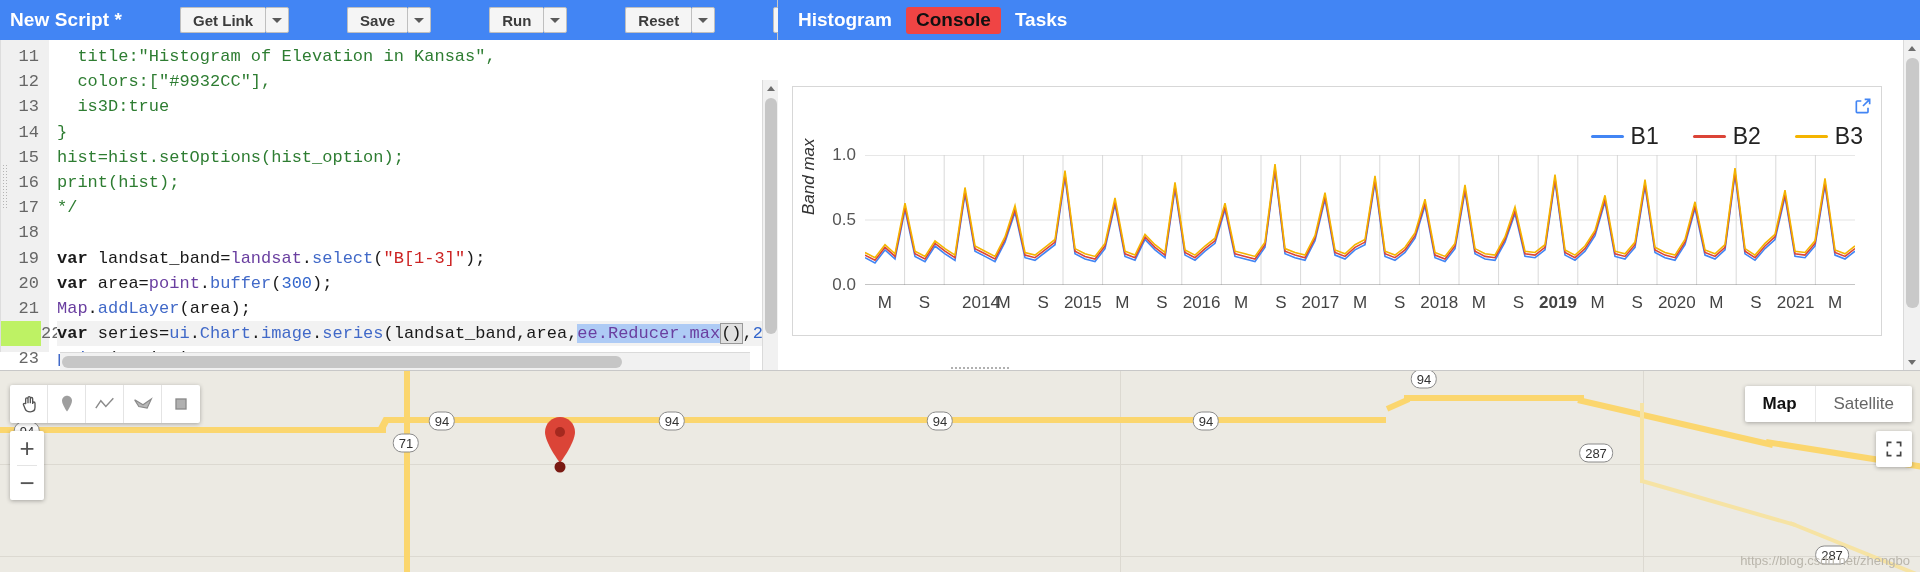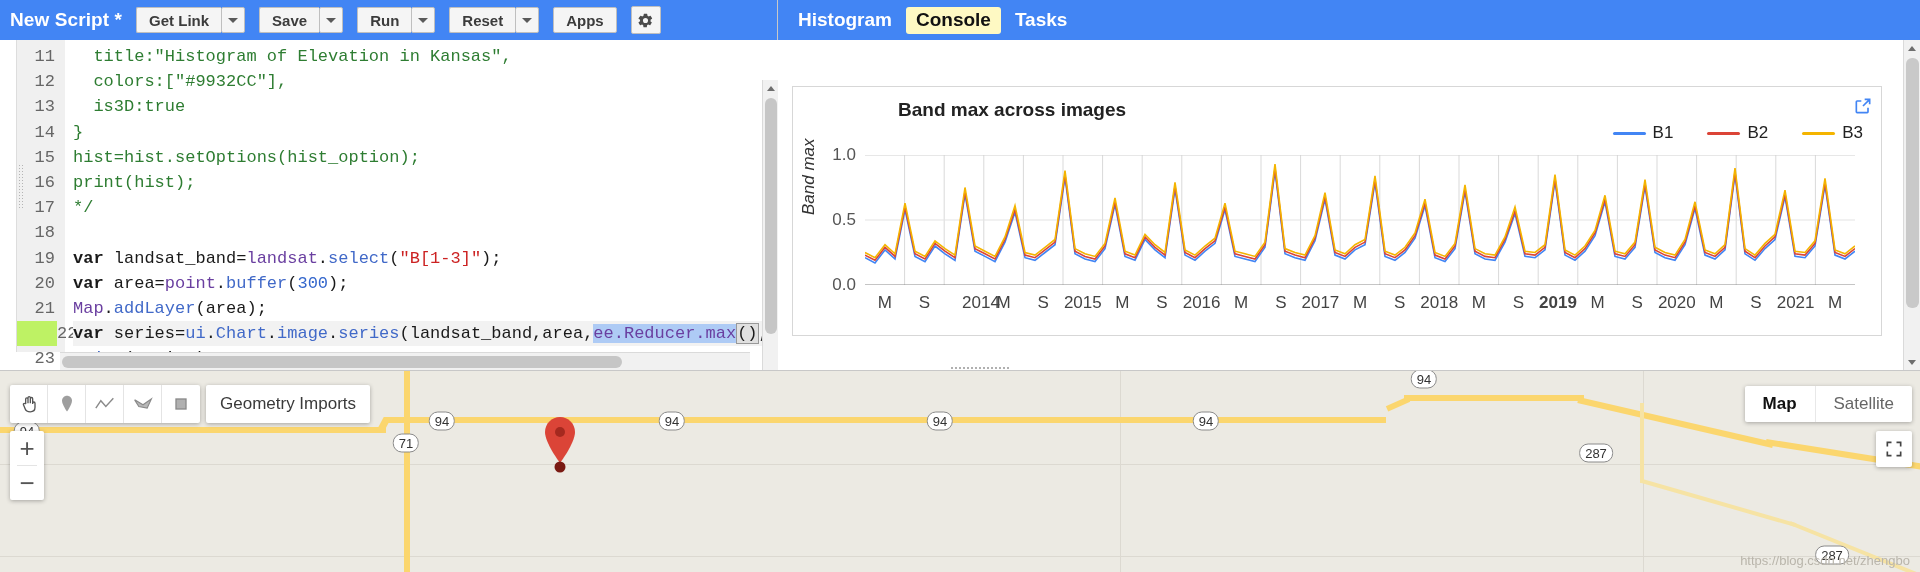--- a/index.html
+++ b/index.html
@@ -12,42 +12,42 @@
   }
   #app { position: relative; width: 1920px; height: 572px; }
 
   
   .top-split { position: absolute; left:0; top:0; width:1920px; height:370px; display:flex; }
 
   
   .editor-pane { width: 778px; height:370px; position:relative; background:#fff;
                  border-right:1px solid #c8c8c8; }
   .ee-toolbar { height: 40px; background:#4285F4; display:flex; align-items:center;
-                padding: 0 6px 0 10px; position:relative; }
+                padding: 0 6px 0 10px; position:relative;gap:44px; }
   .script-title { color:#fff; font-weight:bold; font-size:19px; letter-spacing:0.1px;
                   white-space:nowrap; }
   .tb-group { display:flex; align-items:center; margin-left:14px; }
   .tb-btn { background:#f5f5f5; border:1px solid #bfbfbf; height:26px; min-width:40px;
             padding:0 12px; font-size:15px; font-weight:bold; color:#3c3c3c;
             display:flex; align-items:center; justify-content:center;
             border-radius:2px; cursor:pointer; white-space:nowrap; }
   .tb-btn.left { border-right:none; border-top-right-radius:0; border-bottom-right-radius:0;text-align:center; }
   .tb-caret { background:#f5f5f5; border:1px solid #bfbfbf; height:26px; width:24px;
               border-top-left-radius:0; border-bottom-left-radius:0; border-radius:2px;
               display:flex; align-items:center; justify-content:center; cursor:pointer; }
   .caret-glyph { width:0;height:0;border-left:5px solid transparent;border-right:5px solid transparent;
                  border-top:5px solid #5a5a5a; }
   .tb-gear { margin-left:14px; width:30px; height:28px; background:#f5f5f5;
              border:1px solid #bfbfbf; border-radius:2px; display:flex;
              align-items:center; justify-content:center; cursor:pointer; }
 
   
   .code-wrap { position:absolute; left:0; top:40px; width:778px; height:330px;
                background:#fff; overflow:hidden; }
-  .code-scrollwrap { position:absolute; inset:0 16px 18px 0; display:flex;margin-left:16px; }
+  .code-scrollwrap { position:absolute; inset:0 16px 18px 0; display:flex; }
   .drag-rail { width:12px; background:#e8e8e8; border-right:1px solid #ddd; position:relative; }
   .dots { position:absolute; left:2px; top:124px; width:7px; height:46px;
           background-image: radial-gradient(#b4b4b4 1px, transparent 1px);
           background-size: 3px 3px; }
   .gutter { width:48px; background:#f0f0f0; text-align:right; padding-right:10px;
             color:#666; font: 17px/25.2px "Liberation Mono", monospace;
             padding-top:4px; user-select:none; }
   .gutter div { height:25.2px; }
   .gutter div.cur { background:#bef264;padding-left:40px; }
   .code { flex:1; font: 17px/25.2px "Liberation Mono", monospace; color:#000;
@@ -76,40 +76,40 @@
              background:#f1f1f1; border-top:1px solid #dadada; }
   .hthumb { position:absolute; left:2px; top:3px; width:560px; height:12px;
             background:#c6c6c6; border-radius:6px; }
 
   
   .console-pane { width:1142px; height:370px; position:relative; background:#fff; }
   .console-tabbar { height:40px; background:#4285F4; display:flex; align-items:center;
                     padding-left:10px; gap:4px; }
   .ctab { height:27px; padding:0 10px; display:flex; align-items:center;
           font-size:19px; font-weight:bold; color:#fff; border-radius:3px; cursor:pointer; }
-  .ctab.active { background:#fef9c3; color:#111; }
+  .ctab.active { background:#ef4444; color:#111; }
   .console-body { position:absolute; left:0; top:40px; right:0; bottom:0;
                   background:#fff; overflow:hidden; }
   .console-hint { font: 19px "Liberation Mono", monospace; color:#333;
                   padding:10px 0 0 14px; }
   .console-vscroll { position:absolute; right:0; top:40px; width:17px; bottom:0;
                      background:#f1f1f1; border-left:1px solid #dadada; }
   .console-vthumb { position:absolute; left:2px; top:18px; width:13px; height:250px;
                     background:#c9c9c9; border-radius:6px; }
 
   
   .chart-card { position:absolute; left:14px; top:46px; width:1090px; height:250px;
                 border:1px solid #d7d7d7; background:#fff; }
   .chart-title { position:absolute; left:105px; top:12px; font-size:19px;
                  font-weight:bold; color:#222; }
   .pop-out { position:absolute; right:8px; top:9px; width:20px; height:20px; cursor:pointer; }
   .legend { position:absolute; right:18px; top:36px; display:flex; gap:34px; align-items:center; }
   .leg-item { display:flex; align-items:center; gap:7px; }
   .leg-line { width:33px; height:3px; border-radius:2px; }
-  .leg-label { font-size:17px; color:#222; }
+  .leg-label { font-size:23px; color:#222; }
   .ylabel { position:absolute; left:6px; top:128px; transform:rotate(-90deg);
             transform-origin: left top; font-size:17px; font-style:italic; color:#333;
             white-space:nowrap; }
   .xlabel { position:absolute; left:0; right:0; bottom:4px; text-align:center;
             font-size:17px; font-style:italic; color:#333; }
   .plot { position:absolute; left:72px; top:68px; width:990px; height:130px; }
   .ytick { position:absolute; right:100%; margin-right:9px; transform:translateY(-50%);
            font-size:17px; color:#555; white-space:nowrap; }
   .xtick { position:absolute; top:100%; margin-top:8px; transform:translateX(-50%);
            font-size:17px; color:#444; white-space:nowrap; }
@@ -249,21 +249,20 @@
     <div class="console-pane">
       <div class="console-tabbar" id="console-tabs">
           <div class="ctab">Histogram</div>
           <div class="ctab active">Console</div>
           <div class="ctab">Tasks</div>
         </div>
 
       <div class="console-body">
 
         <div class="chart-card">
-          <div class="chart-title">Band max across images</div>
 
           <div class="pop-out">
             <svg width="20" height="20" viewBox="0 0 24 24">
               <path fill="none" stroke="#4285F4" stroke-width="2" d="M14 4h6v6 M20 4l-8 8 M18 14v5a1 1 0 0 1-1 1H5a1 1 0 0 1-1-1V7a1 1 0 0 1 1-1h5"></path>
             </svg>
           </div>
 
           <div class="legend" id="legend">
               <div class="leg-item">
                 <span class="leg-line" style="background: rgb(66, 133, 244);"></span>
@@ -426,23 +425,20 @@
             <path fill="#b8b8b8" stroke="#8a8a8a" stroke-width="1.4" d="M3 7 L13 13 L23 6 L18 17 L8 15 Z"></path>
           </svg>
       </div>
       <div class="draw-btn">
         <svg width="20" height="20" viewBox="0 0 24 24">
             <rect x="6" y="6" width="12" height="12" fill="#b0b0b0" stroke="#8a8a8a" stroke-width="1.6"></rect>
           </svg>
       </div>
     </div>
 
-    <div class="geom-imports">
-      <span>Geometry Imports</span>
-    </div>
 
     <div class="zoom-ctl">
       <div class="zoom-btn">+</div>
       <div class="zoom-div"></div>
       <div class="zoom-btn">−</div>
     </div>
 
 
     <div class="maptype" id="maptype">
         <div class="mt-btn active">Map</div>

